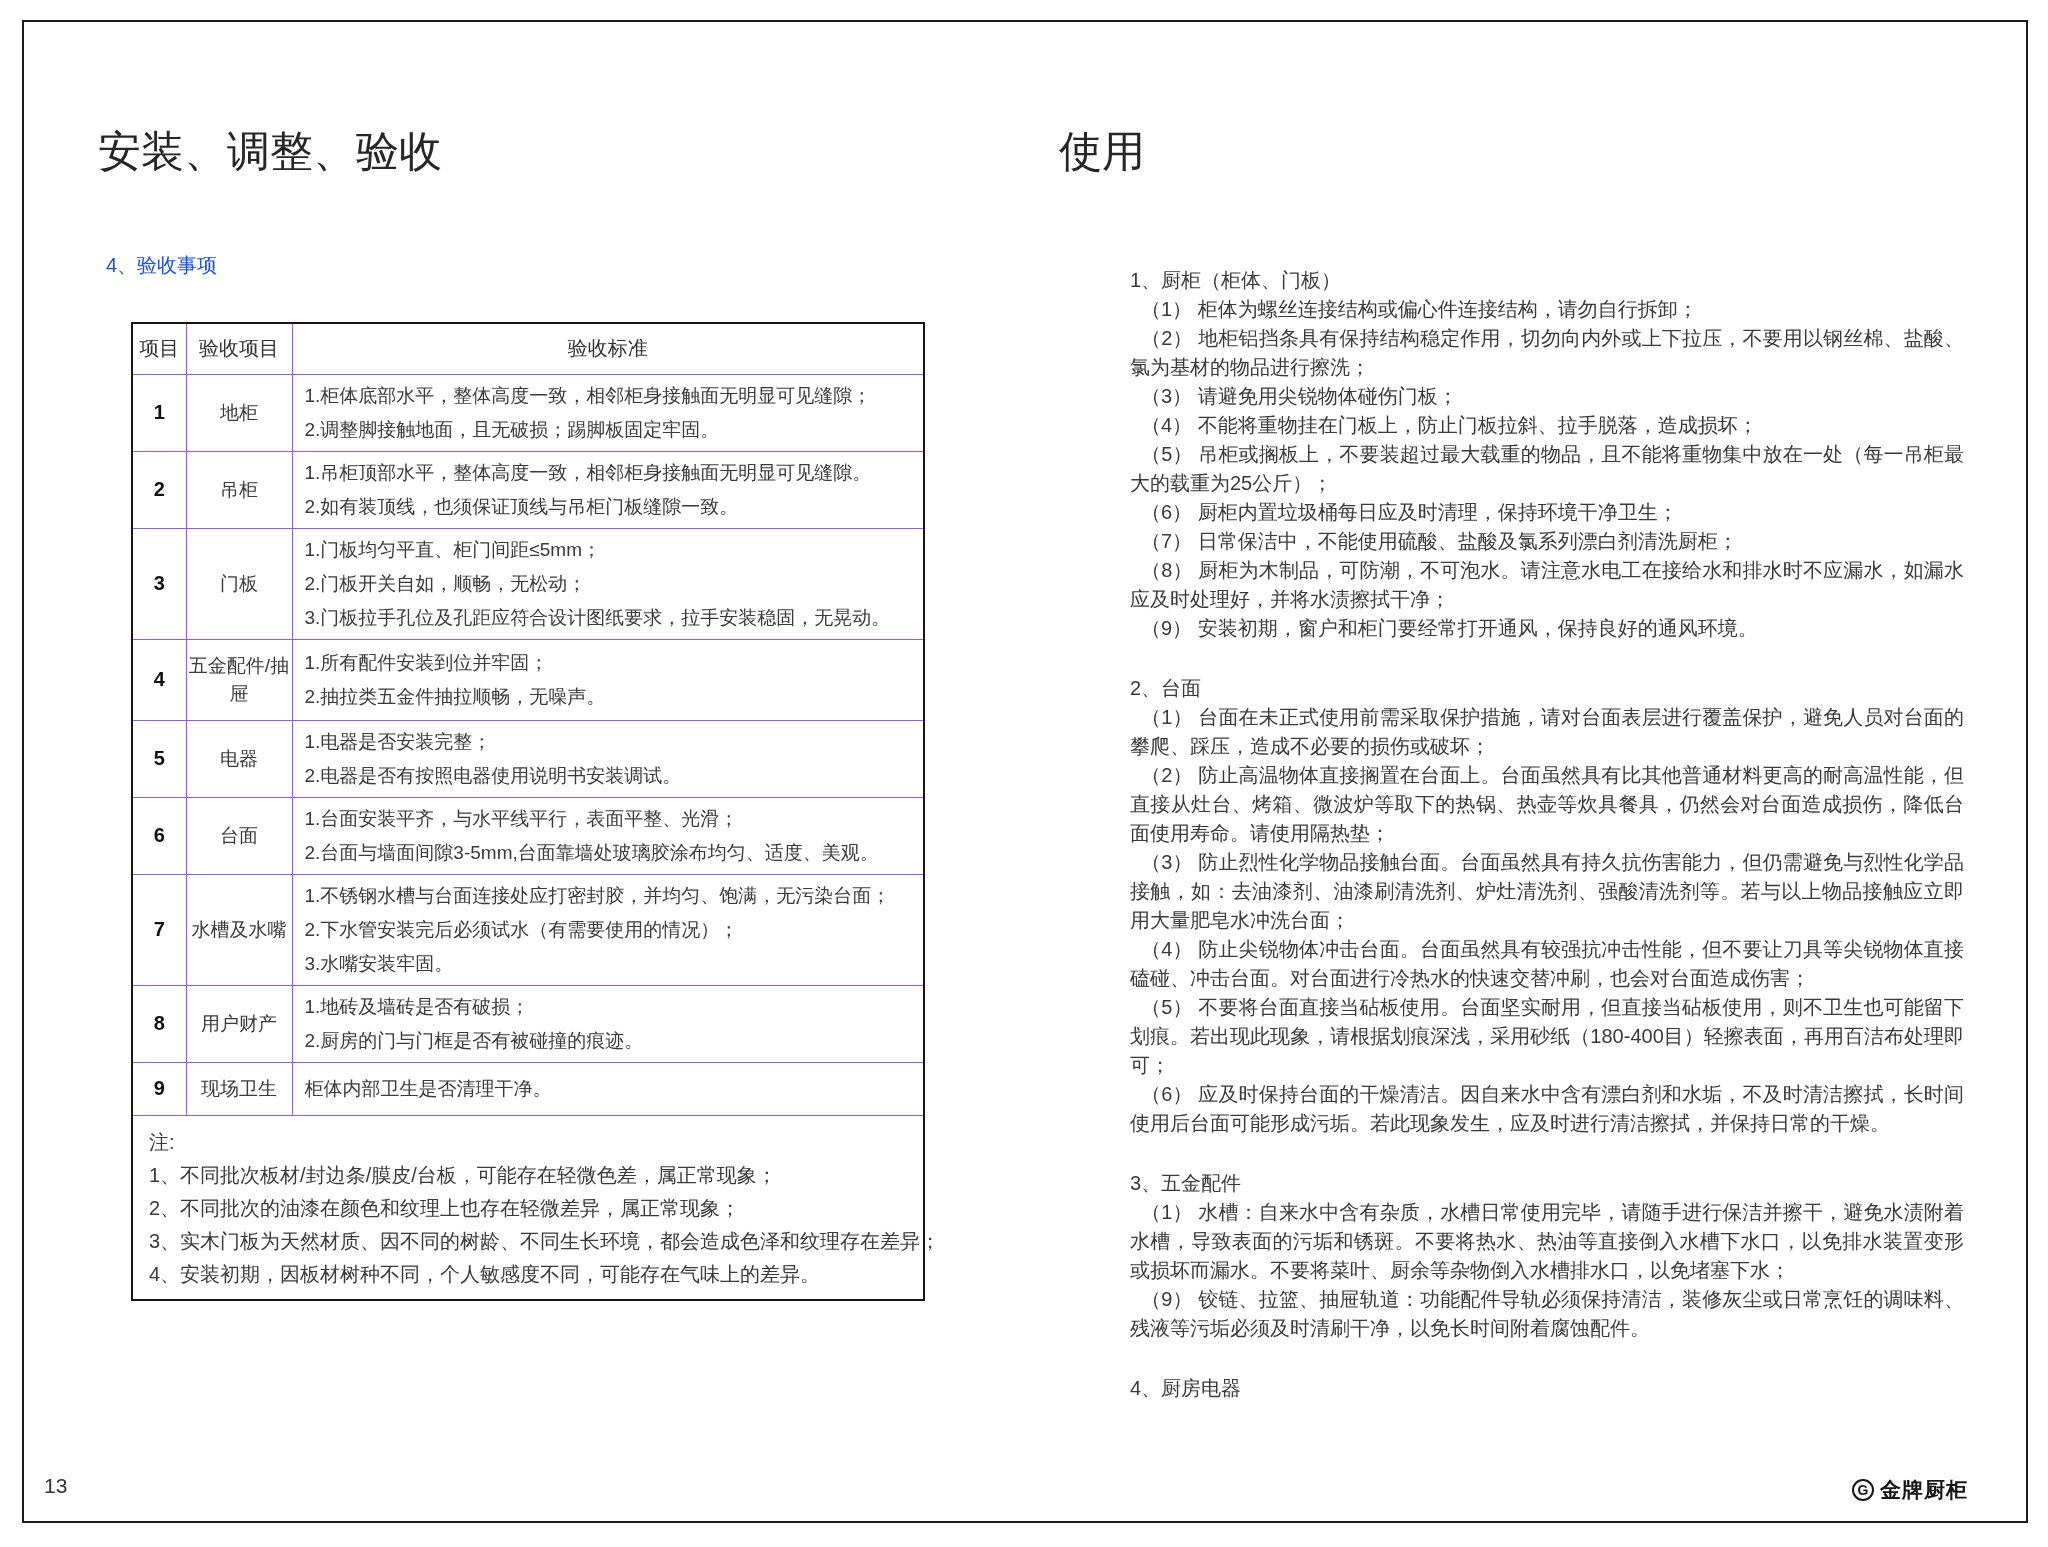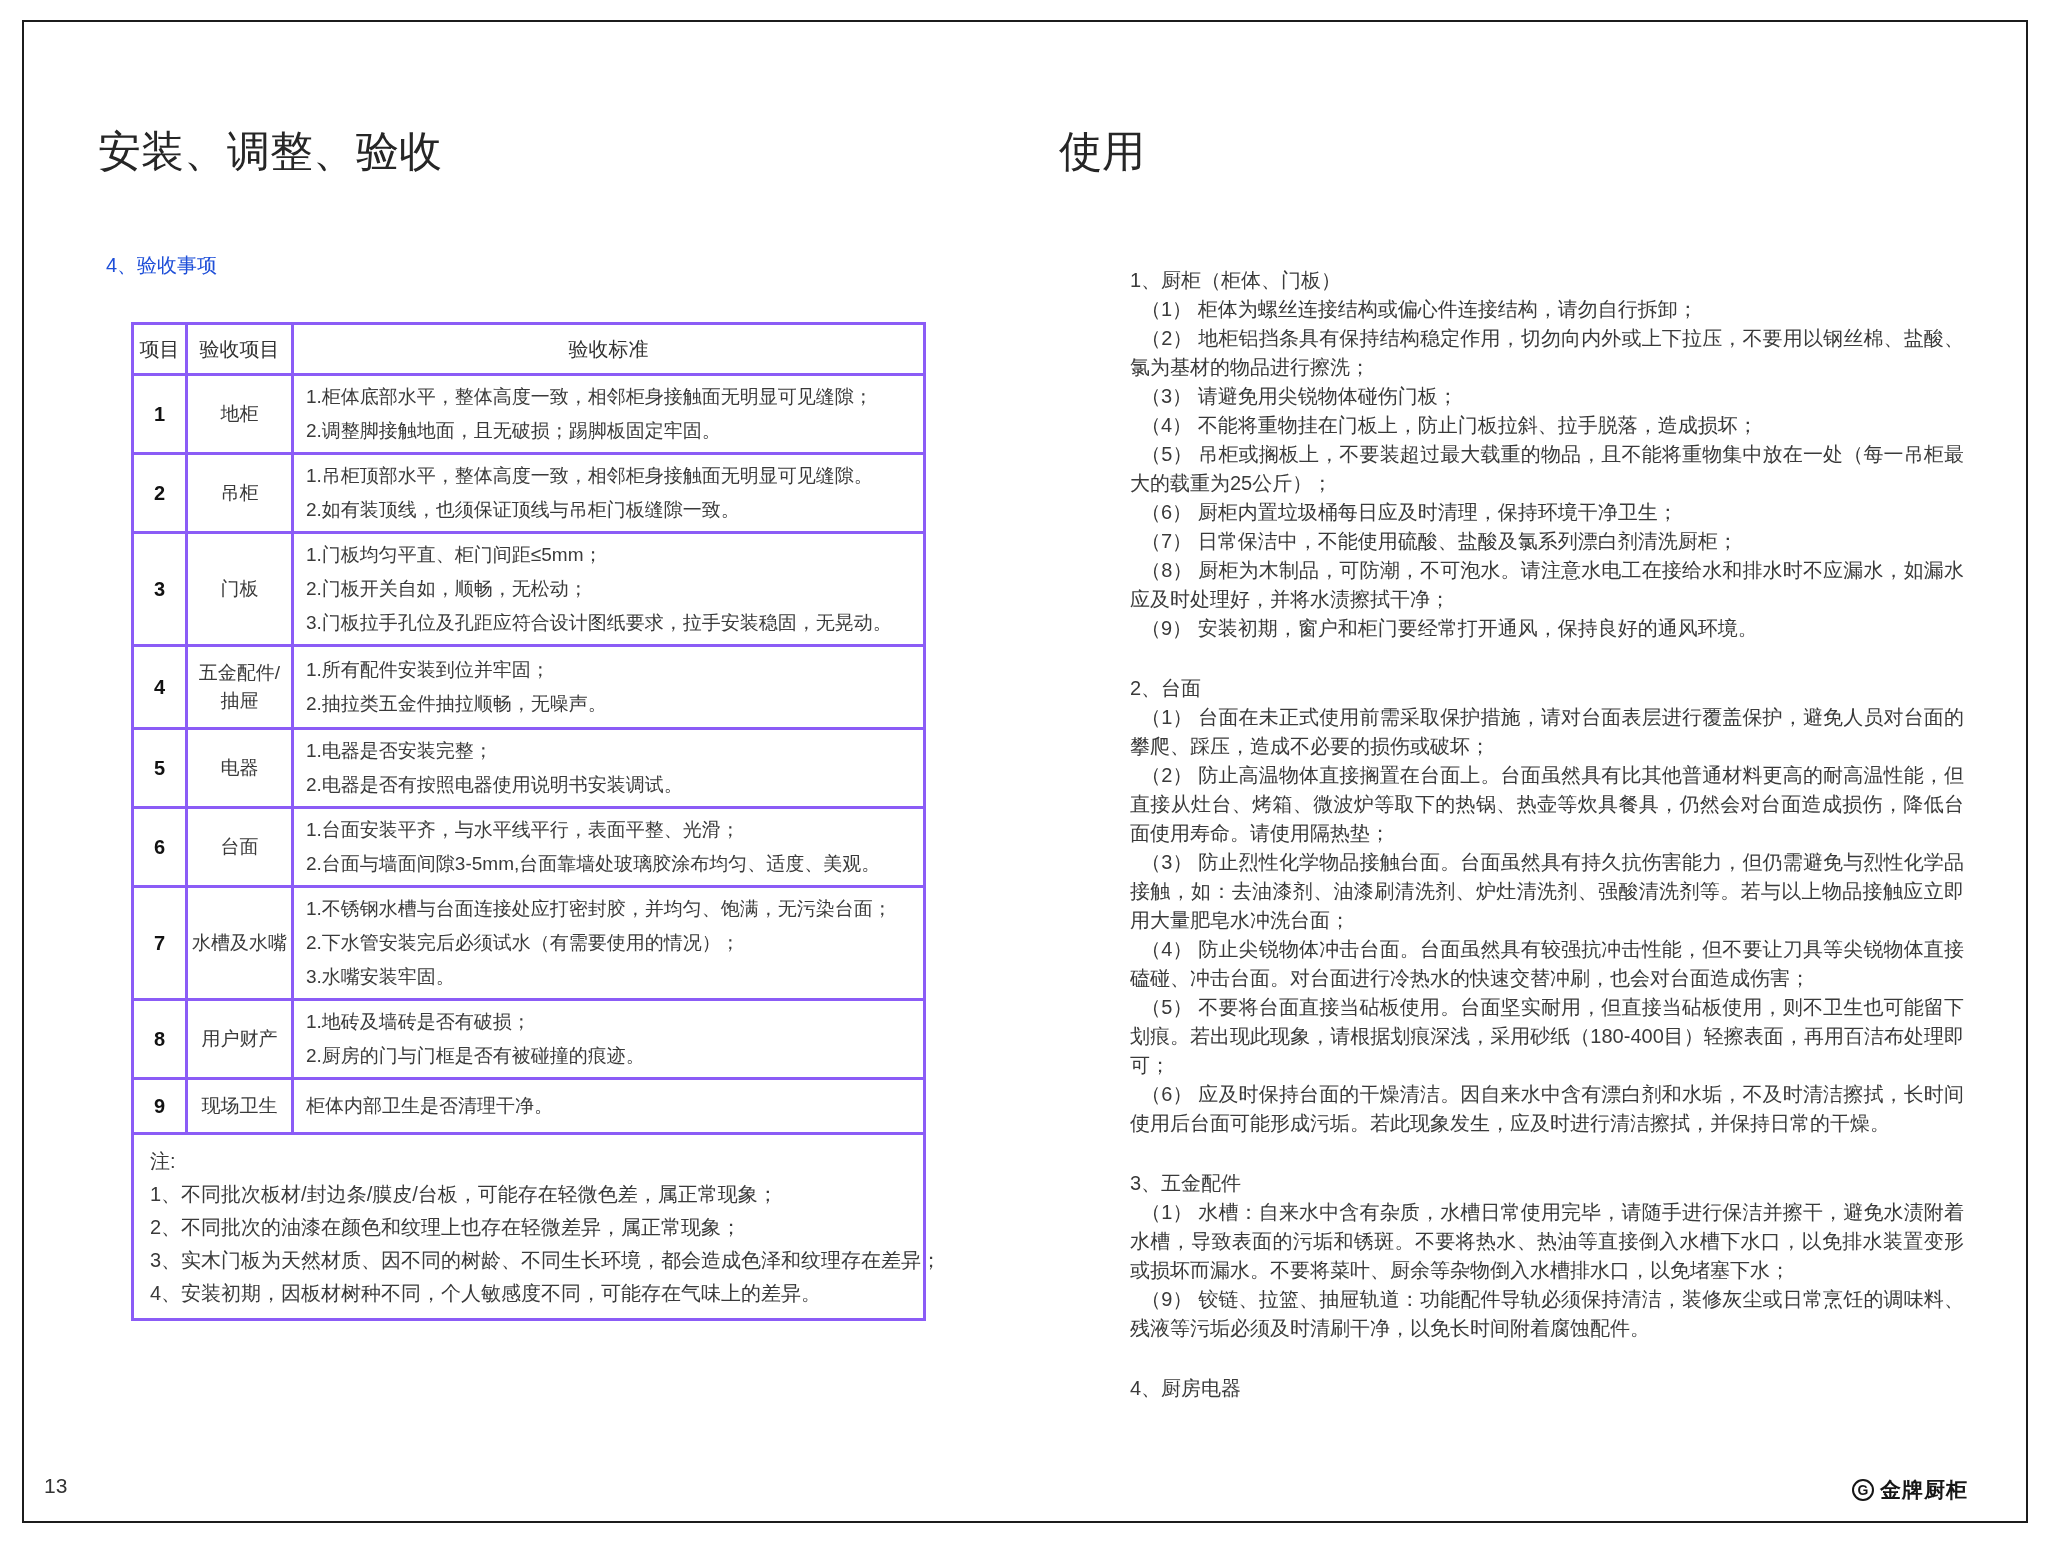--- a/index.html
+++ b/index.html
@@ -21,21 +21,21 @@
   .left-title  { left:98px; }
   .right-title { left:1059px; }
   .section-label { position:absolute; left:106px; top:252px; font-size:20px; color:#1d4ed8; }
 
   
   table.acc {
     position:absolute; left:131px; top:322px; width:792px;
     border-collapse:collapse; table-layout:fixed;
     border:2px solid #161616; font-size:19px; color:#3a3a3a;
   }
-  .acc th, .acc td { border:3px solid #8b5cf6; }
+  .acc th, .acc td { border:1px solid #8b5cf6; }
   .acc th {
     font-weight:normal; font-size:20px; height:51px;
     text-align:center; vertical-align:middle; color:#333;
   }
   .acc td.c1 { text-align:center; vertical-align:middle; font-weight:bold; color:#121212; font-size:20px; }
   .acc td.c2 { text-align:center; vertical-align:middle; font-size:19px; padding:12px 2px; line-height:28px; word-break:break-all; }
   .acc td.c3 { vertical-align:middle; padding:4px 6px 4px 12px; overflow:hidden; }
   .acc td.c3 .line { line-height:34px; white-space:nowrap; }
   .notes-cell { padding:10px 14px 8px 16px; vertical-align:top; }
   .notes-cell .nline { line-height:33px; font-size:20px; white-space:nowrap; }

